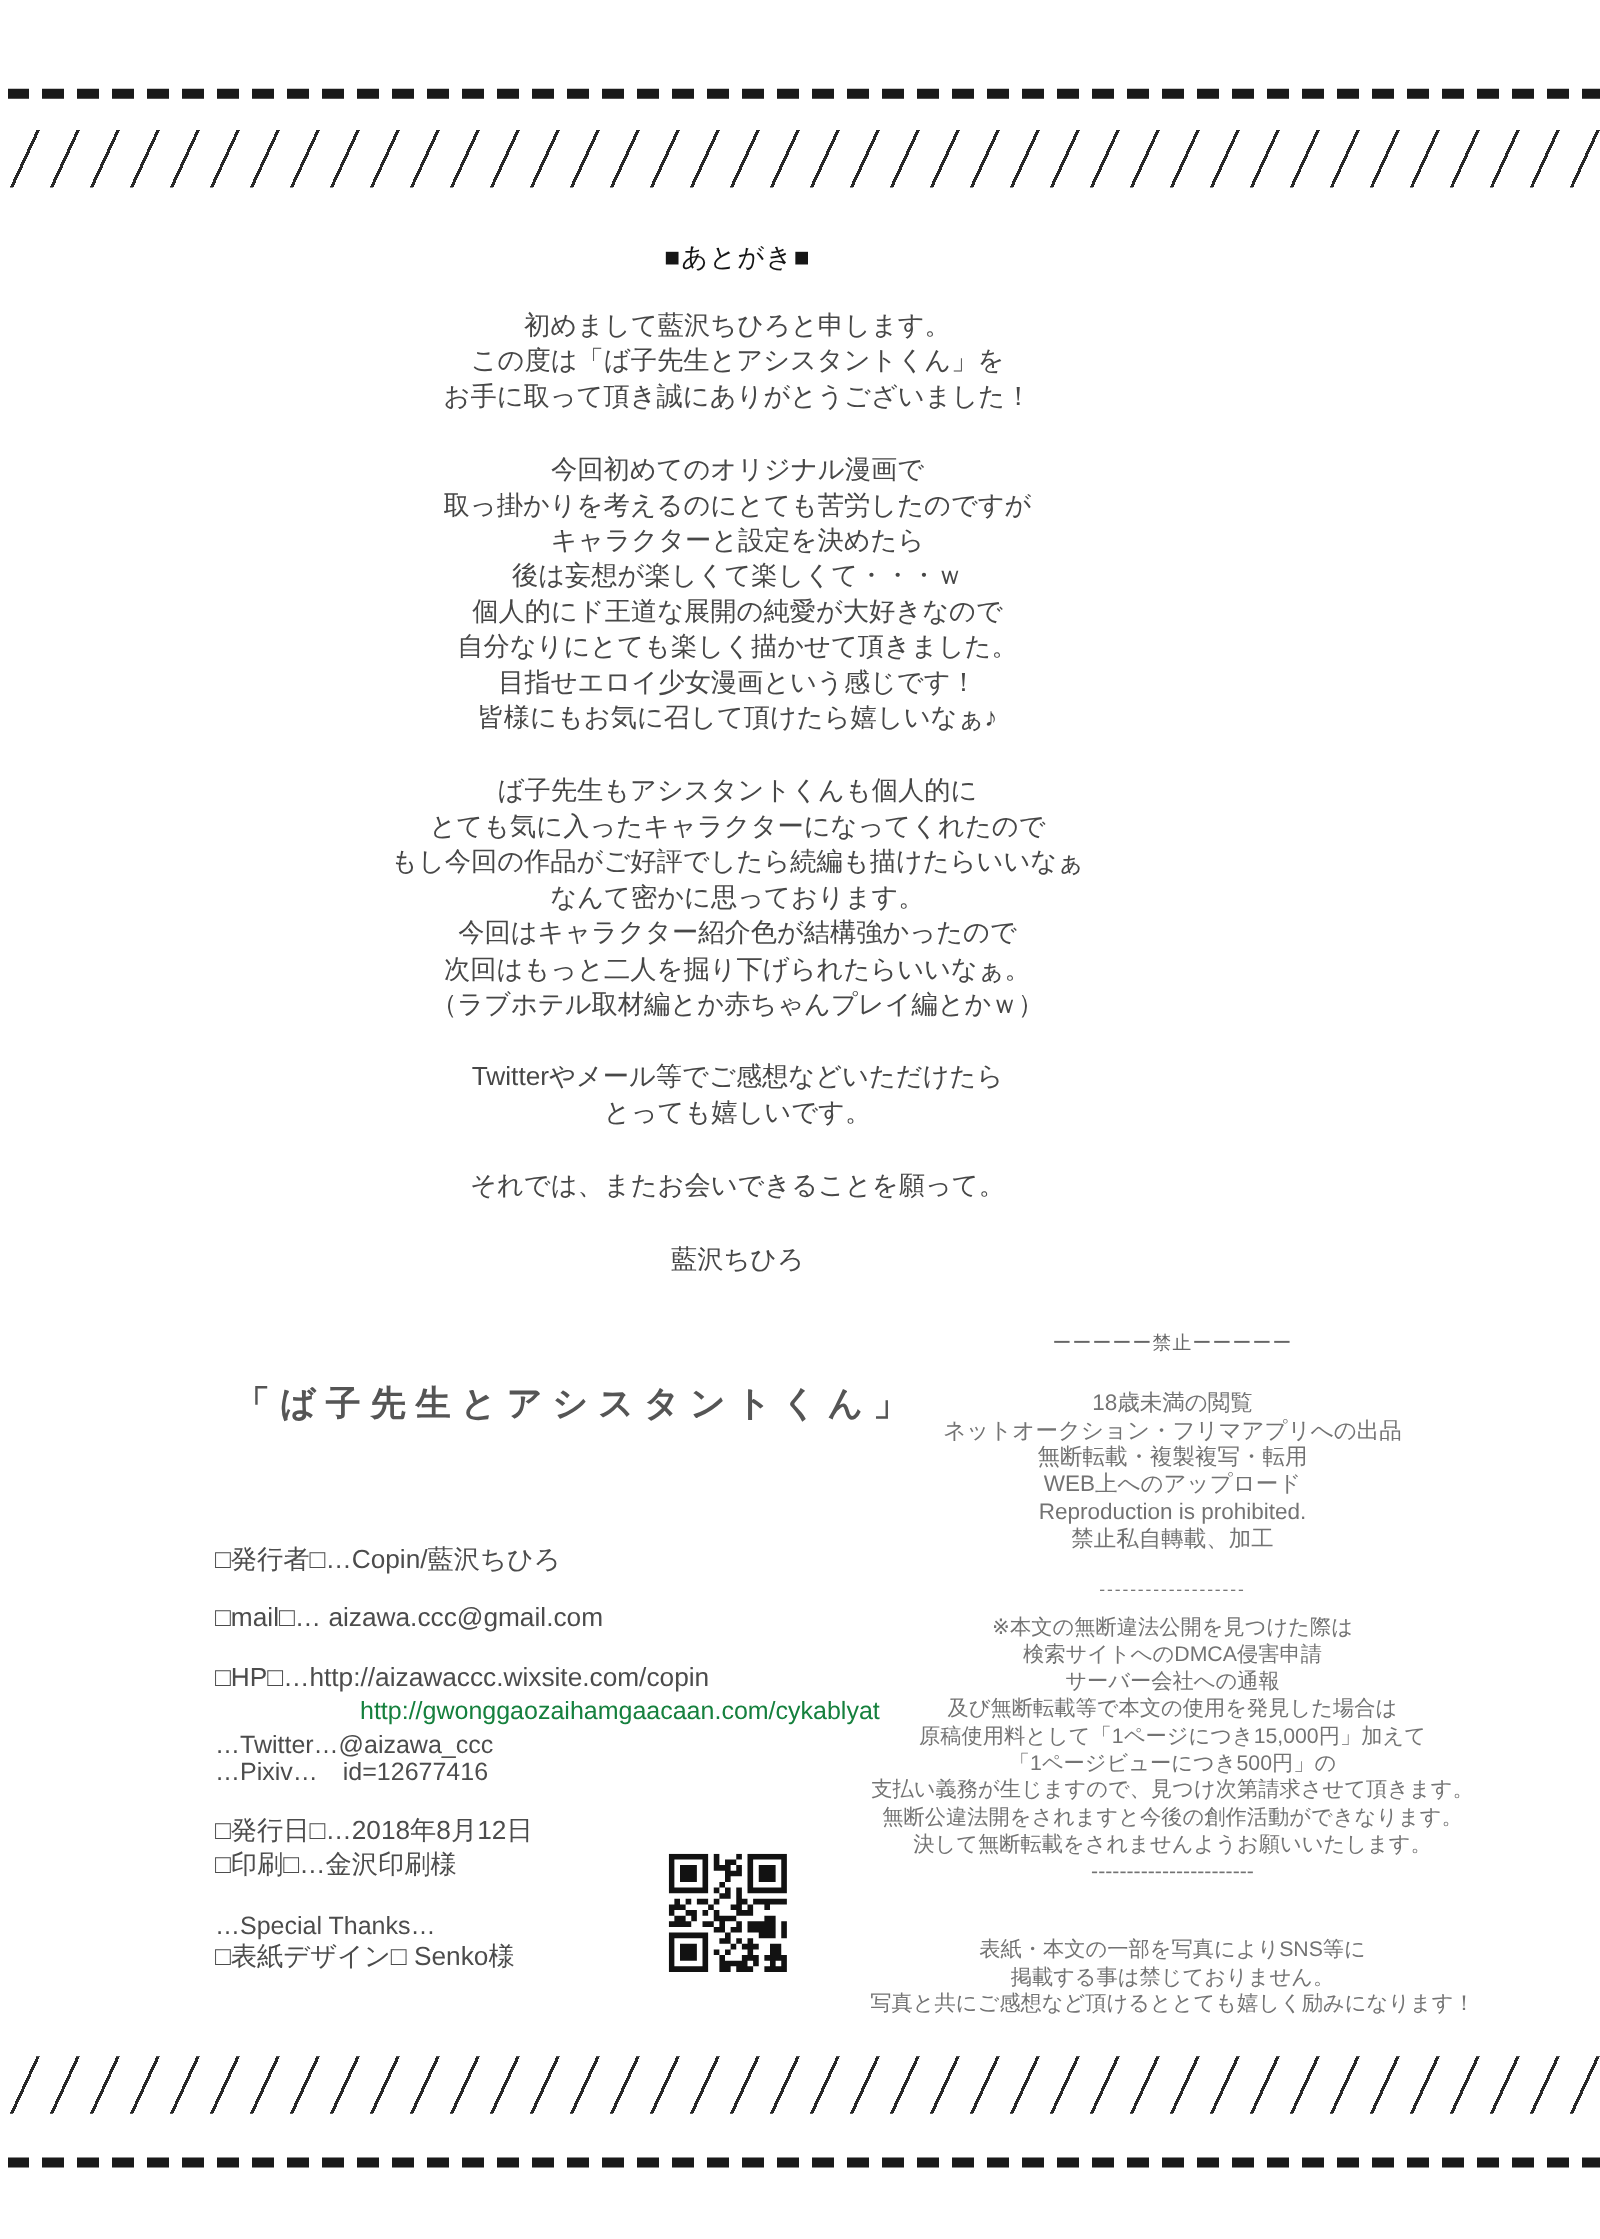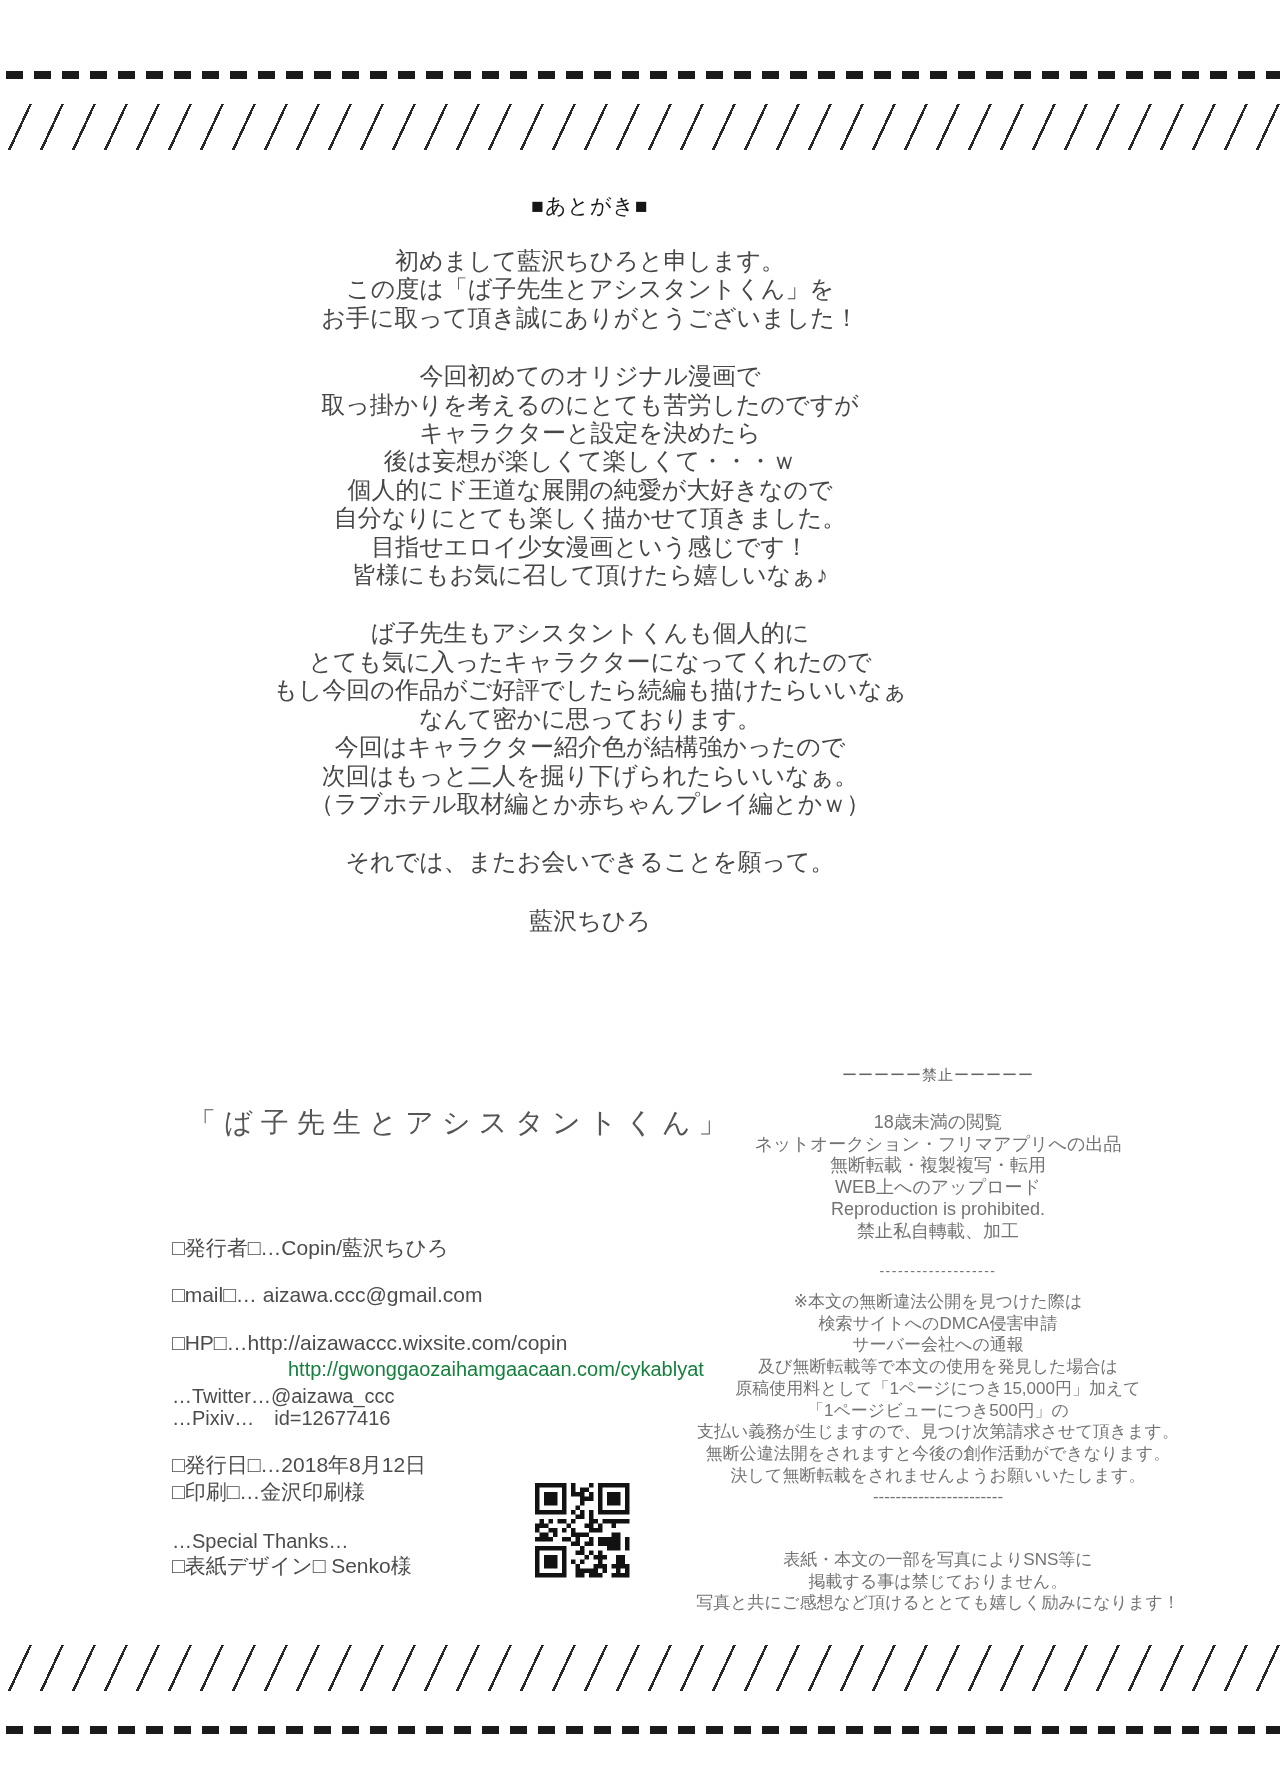--- a/index.html
+++ b/index.html
@@ -24,29 +24,29 @@
   .stripes-top{top:104px;}
   .stripes-bottom{top:1645px;}
 
   
   .heading{
     left:0;width:1180px;top:192px;text-align:center;
     font-size:21px;color:#161616;font-weight:500;letter-spacing:1px;
   }
   .body-col{
     left:0;width:1180px;top:247px;text-align:center;
-    font-size:24px;line-height:28.4px;color:#474747;
+    font-size:21px;line-height:28.4px;color:#474747;
   }
   .body-col .sec{margin:0 0 30px 0;}
   .body-col .sig{margin-top:18px;}
   .ln{white-space:nowrap;}
 
   
   .col-line{left:172px;font-size:21px;color:#4c4c4c;white-space:nowrap;line-height:26px;}
-  .book-title{left:188px;top:1104px;font-size:28px;letter-spacing:8px;color:#555;font-weight:400;white-space:nowrap;}
+  .book-title{left:188px;top:1104px;font-size:28px;letter-spacing:8px;color:#555;font-weight:700;white-space:nowrap;}
   .l-publisher{top:1235px;}
   .l-mail{top:1282px;}
   .l-hp{top:1330px;}
   .l-hp2{left:288px;top:1358px;font-size:20px;color:#15803d;white-space:nowrap;}
   .l-twitter{top:1383px;font-size:20px;}
   .l-pixiv{top:1405px;font-size:20px;}
   .l-date{top:1452px;text-align:right;}
   .l-print{top:1479px;}
   .l-thanks{top:1528px;font-size:20px;}
   .l-cover{top:1553px;}
@@ -91,20 +91,24 @@
   <div class="sec">
       <div class="ln">ば子先生もアシスタントくんも個人的に</div>
       <div class="ln">とても気に入ったキャラクターになってくれたので</div>
       <div class="ln">もし今回の作品がご好評でしたら続編も描けたらいいなぁ</div>
       <div class="ln">なんて密かに思っております。</div>
       <div class="ln">今回はキャラクター紹介色が結構強かったので</div>
       <div class="ln">次回はもっと二人を掘り下げられたらいいなぁ。</div>
       <div class="ln">（ラブホテル取材編とか赤ちゃんプレイ編とかｗ）</div>
     </div>
   <div class="sec">
+      <div class="ln">Twitterやメール等でご感想などいただけたら</div>
+      <div class="ln">とっても嬉しいです。</div>
+    </div>
+  <div class="sec">
       <div class="ln">それでは、またお会いできることを願って。</div>
     </div>
   <div class="sig ln">藍沢ちひろ</div>
 </div>
 
 <div class="abs book-title">「ば子先生とアシスタントくん」</div>
 <div class="abs col-line l-publisher">□発行者□…Copin/藍沢ちひろ</div>
 <div class="abs col-line l-mail">□mail□… aizawa.ccc@gmail.com</div>
 <div class="abs col-line l-hp">□HP□…http://aizawaccc.wixsite.com/copin</div>
 <div class="abs l-hp2">http://gwonggaozaihamgaacaan.com/cykablyat</div>

